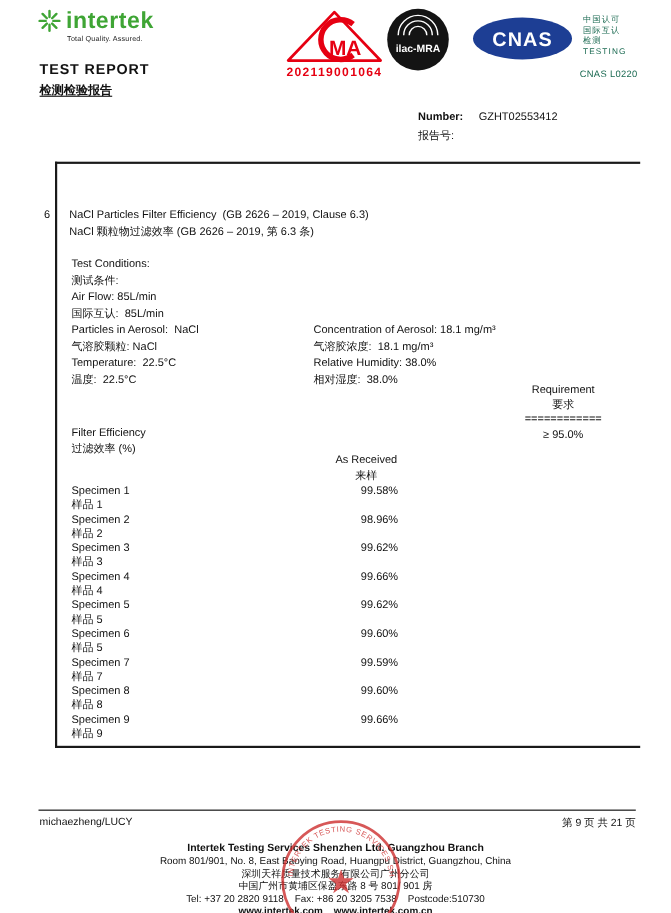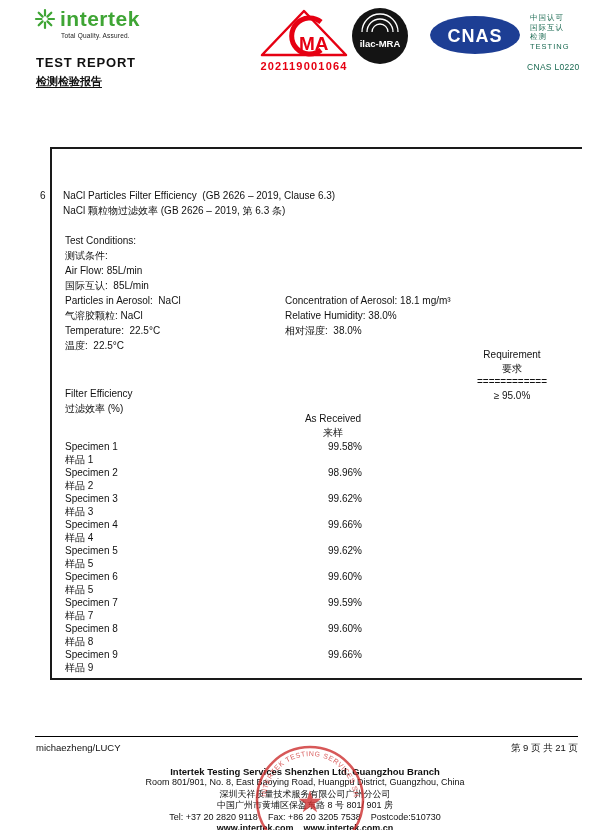--- a/index.html
+++ b/index.html
@@ -100,20 +100,27 @@
     <text x="47" y="27" text-anchor="middle" font-size="18" font-weight="bold" fill="#ffffff" letter-spacing="1" font-family="Liberation Sans, sans-serif">CNAS</text>
   </svg>
   <div class="abs cnas-side" style="left:530px; top:13px;">
     <div>中国认可</div>
     <div>国际互认</div>
     <div>检测</div>
     <div>TESTING</div>
   </div>
   <div class="abs cnas-code" style="left:527px; top:62px;">CNAS L0220</div>
 
+  <div class="abs" style="left:380px; top:101px;">
+    <div style="display:flex;">
+      <span class="num-label">Number:</span>
+      <span class="num-value">GZHT02553412</span>
+    </div>
+    <div class="num-cn">报告号:</div>
+  </div>
 
   <div class="rule-h" style="left:50px; top:147px; width:532px;"></div>
   <div class="rule-v" style="left:50px; top:147px; height:533px;"></div>
   <div class="rule-h" style="left:50px; top:678px; width:532px;"></div>
 
   <div class="abs sec-num" style="left:40px; top:190px;">6</div>
   <div class="abs sec-title pre" style="left:63px; top:190px;">NaCl Particles Filter Efficiency  (GB 2626 – 2019, Clause 6.3)</div>
   <div class="abs sec-title pre" style="left:63px; top:204px;">NaCl 颗粒物过滤效率 (GB 2626 – 2019, 第 6.3 条)</div>
 
   <div class="abs" style="left:65px; top:233px;">
@@ -122,20 +129,21 @@
     <div class="cl">Air Flow: 85L/min</div>
     <div class="cl">国际互认:  85L/min</div>
     <div class="cl">Particles in Aerosol:  NaCl</div>
     <div class="cl">气溶胶颗粒: NaCl</div>
     <div class="cl">Temperature:  22.5°C</div>
     <div class="cl">温度:  22.5°C</div>
   </div>
 
   <div class="abs" style="left:285px; top:293px;">
     <div class="cl">Concentration of Aerosol: 18.1 mg/m³</div>
+    <div class="cl">气溶胶浓度:  18.1 mg/m³</div>
     <div class="cl">Relative Humidity: 38.0%</div>
     <div class="cl">相对湿度:  38.0%</div>
   </div>
 
   <div class="abs" style="left:452px; top:348px; width:120px; text-align:center;">
     <div class="rl">Requirement</div>
     <div class="rl">要求</div>
     <div class="rl">============</div>
     <div class="rl">≥ 95.0%</div>
   </div>

